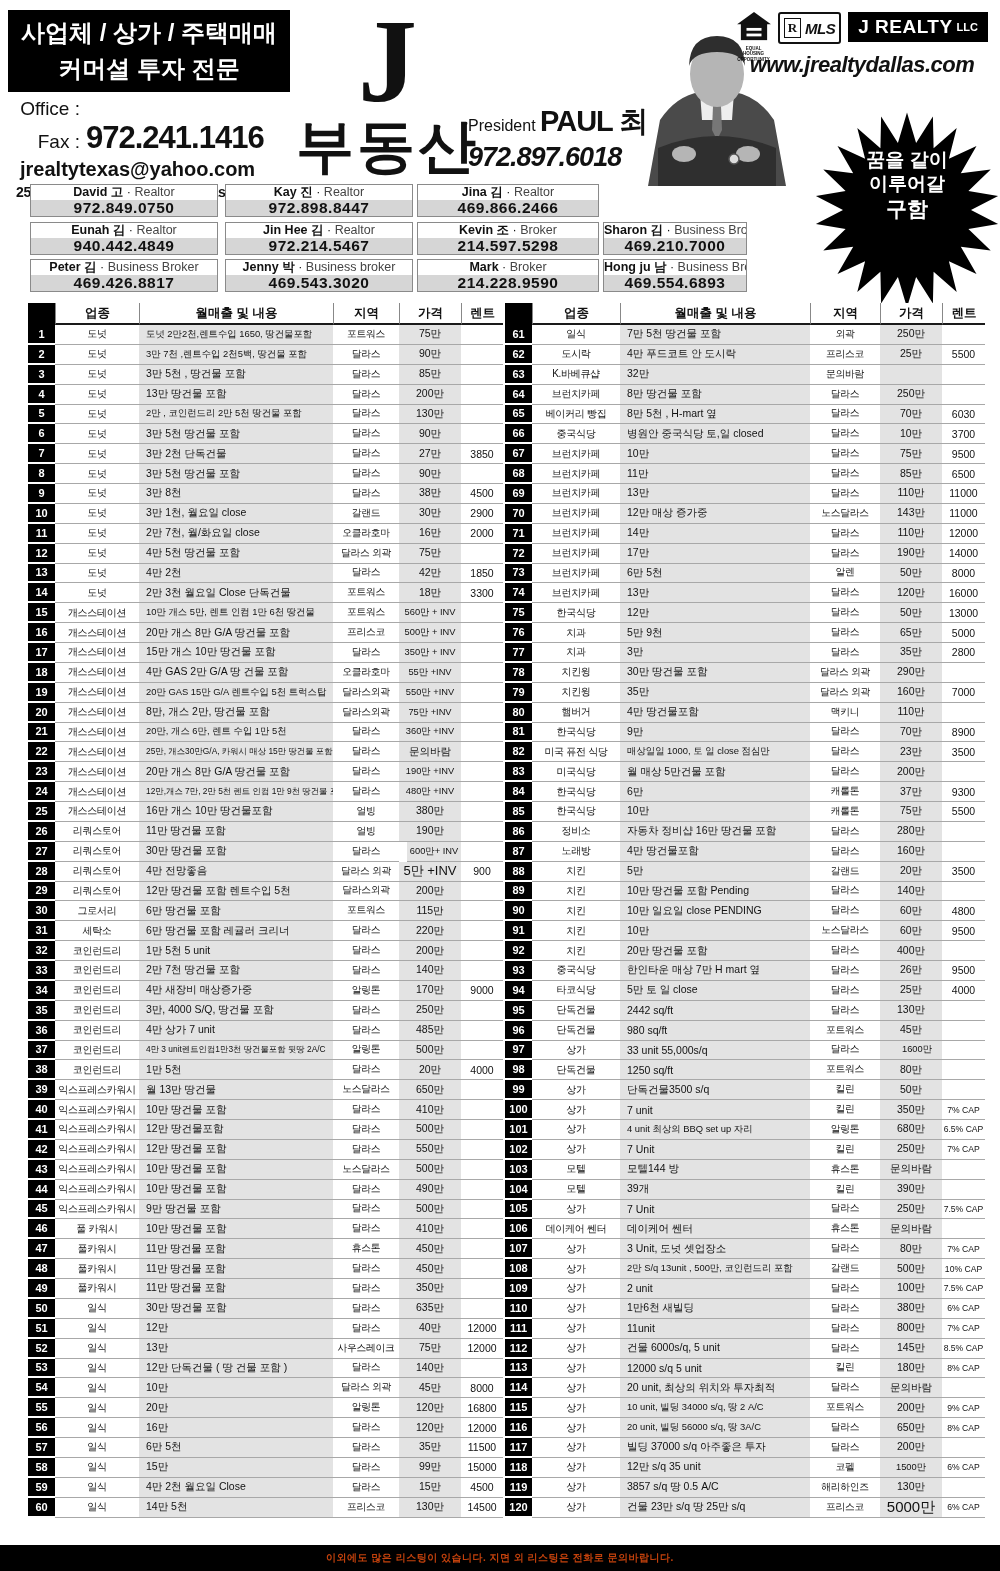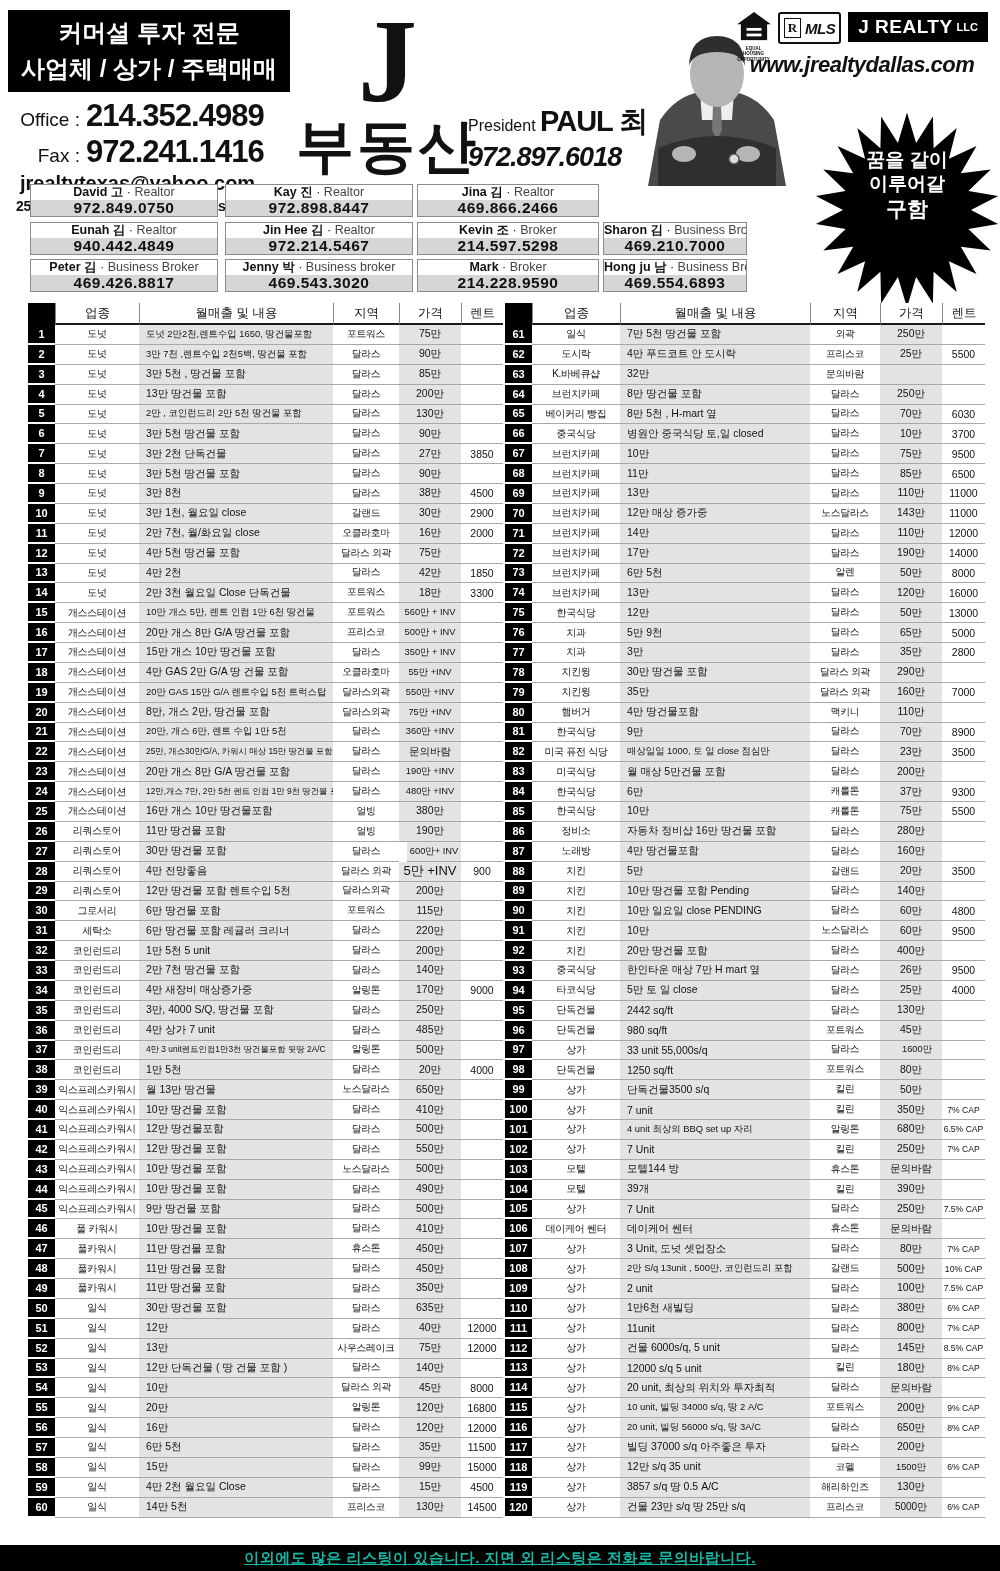--- a/index.html
+++ b/index.html
@@ -61,41 +61,40 @@
   .thead,.trow{display:grid;grid-template-columns:var(--cols);}
   .thead{height:22px;}
   .trow{height:19.88px;}
   .tc{display:flex;align-items:center;justify-content:center;overflow:hidden;white-space:nowrap;
       border-bottom:1px solid #a8a8a8;font-size:10.5px;box-sizing:border-box;}
   .tc.desc{justify-content:flex-start;padding-left:7px;background:#e3e3e3;}
   .tc.price{background:#e3e3e3;}
   .tc.num{background:#000;color:#fff;font-weight:bold;border-bottom:2px solid #fff;font-size:11px;}
   .tc.type{font-size:10px;letter-spacing:-0.3px;}
   .tc.region{font-size:9.8px;letter-spacing:-0.3px;}
-  .thead .tc{font-weight:normal;font-size:12.5px;background:#fff;border-bottom:2px solid #1a1a1a;border-left:1px solid #888;letter-spacing:0;}
+  .thead .tc{font-weight:bold;font-size:12.5px;background:#fff;border-bottom:2px solid #1a1a1a;border-left:1px solid #888;letter-spacing:0;}
   .thead .tc.num{background:#000;border-left:none;border-bottom:2px solid #000;}
 
   
-  #footer-bar{position:absolute;left:0;top:1545px;width:1000px;height:26px;background:#000;color:#14b8a6;
-    display:flex;align-items:center;justify-content:center;font-size:15px;font-weight:bold;letter-spacing:0.5px;text-decoration:underline;}
+  #footer-bar{position:absolute;left:0;top:1545px;width:1000px;height:26px;background:#000;color:#c2410c;
+    display:flex;align-items:center;justify-content:center;font-size:10px;font-weight:bold;letter-spacing:0.5px;}
 </style>
 </head>
 <body>
 
 <div id="page">
 
   <div id="tagline-box">
+    <div>사업체 / 상가 / 주택매매</div>
     <div>커머셜 투자 전문</div>
-    <div>사업체 / 상가 / 주택매매</div>
   </div>
 
   <div id="contact">
     <div class="contact-line">
       <span class="contact-label">Office :</span>
-      <span class="contact-num">214.352.4989</span>
     </div>
     <div class="contact-line">
       <span class="contact-label">Fax :</span>
       <span class="contact-num">972.241.1416</span>
     </div>
     <div id="email">jrealtytexas@yahoo.com</div>
     <div id="address">2560 Royal Lane. suite 210 Dallas TX 75229</div>
   </div>
 
   <div id="center-logo">
@@ -1175,21 +1174,21 @@
           <div class="tc desc">3857 s/q 땅 0.5 A/C</div>
           <div class="tc region">해리하인즈</div>
           <div class="tc price">130만</div>
           <div class="tc rent"></div>
         </div>
         <div class="trow">
           <div class="tc num">120</div>
           <div class="tc type">상가</div>
           <div class="tc desc">건물 23만 s/q  땅 25만 s/q</div>
           <div class="tc region">프리스코</div>
-          <div class="tc price" style="font-size: 10px;">5000만</div>
+          <div class="tc price" style="font-size: 15px;">5000만</div>
           <div class="tc rent" style="font-size: 8.6px;">6% CAP</div>
         </div>
       </div>
   </div>
 
   <div id="footer-bar">
     <span>이외에도 많은 리스팅이 있습니다. 지면 외 리스팅은 전화로 문의바랍니다.</span>
   </div>
 
 </div>

